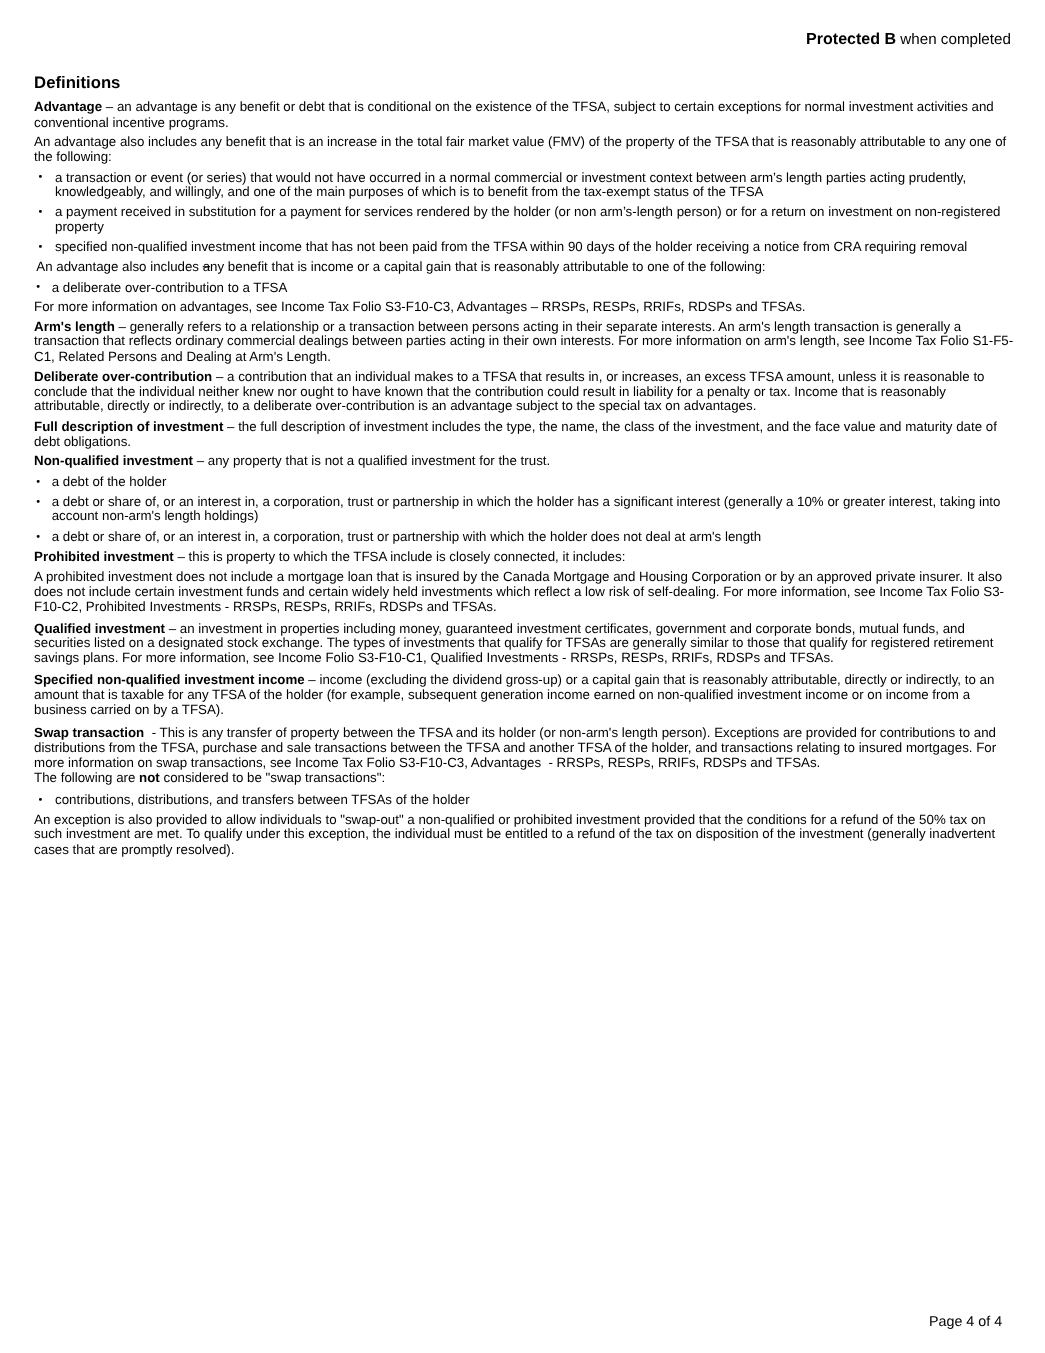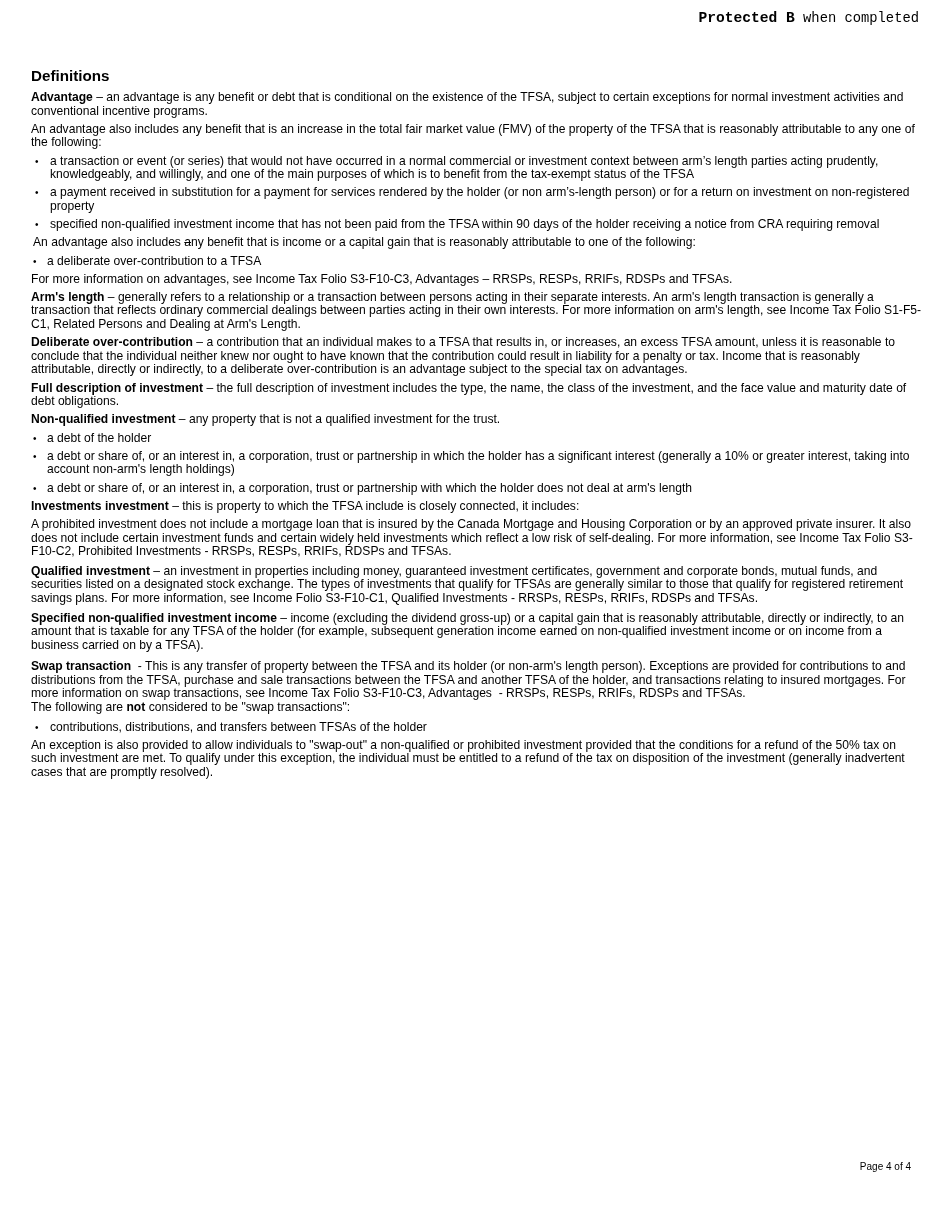--- a/index.html
+++ b/index.html
@@ -1,34 +1,34 @@
 <!DOCTYPE html>
 <html><head>
 <meta charset="utf-8">
 <style>
   html, body { margin: 0; padding: 0; background: #ffffff; }
   body {
     width: 950px; height: 1230px; position: relative; overflow: hidden;
     font-family: "Liberation Sans", sans-serif; color: #000; font-size: 12.1px; line-height: 13.6px;
   }
-  .header { position: absolute; top: 12px; right: 31px; font-size: 13.8px; font-family: Liberation Mono, monospace; }
+  .header { position: absolute; top: 29px; right: 31px; font-size: 13.8px; }
   .header .strong { font-weight: bold; font-size: 14.6px; }
   .content { position: absolute; left: 31px; top: 67px; width: 892px; }
   h1 { font-size: 15.2px; font-weight: bold; margin: 0 0 6px 0; line-height: 18px; }
   p { margin: 0 0 4.6px 0; }
   p.tight { margin-bottom: 0; }
   ul { list-style: none; margin: 0; padding: 0; }
   li { position: relative; padding-left: 16px; margin: 0 0 4.6px 0; }
   li::before { content: "\2022"; position: absolute; left: 2px; top: 0; font-size: 10px; }
   ul.wide li { padding-left: 19px; }
   ul.wide li::before { left: 4px; }
   .indent1 { padding-left: 2px; }
   b { font-weight: bold; }
   .strike { text-decoration: line-through; }
-  .footer { position: absolute; right: 39px; top: 1160px; font-size: 10px; }
+  .footer { position: absolute; right: 39px; top: 1194px; font-size: 13px; }
 </style>
 </head>
 <body>
 
 <div class="header">
   <span class="strong">Protected B</span><span> when completed</span>
 </div>
 
 <div class="content">
   <h1>Definitions</h1>
@@ -52,21 +52,21 @@
 
   <p><b>Full description of investment</b><span> – the full description of investment includes the type, the name, the class of the investment, and the face value and maturity date of debt obligations.</span></p>
 
   <p><b>Non-qualified investment</b><span> – any property that is not a qualified investment for the trust.</span></p>
   <ul>
     <li>a debt of the holder</li>
     <li>a debt or share of, or an interest in, a corporation, trust or partnership in which the holder has a significant interest (generally a 10% or greater interest, taking into account non-arm's length holdings)</li>
     <li>a debt or share of, or an interest in, a corporation, trust or partnership with which the holder does not deal at arm's length</li>
   </ul>
 
-  <p><b>Investments investment</b><span> – this is property to which the TFSA include is closely connected, it includes:</span></p>
+  <p><b>Prohibited investment</b><span> – this is property to which the TFSA include is closely connected, it includes:</span></p>
   <p style="margin-bottom:6px;">A prohibited investment does not include a mortgage loan that is insured by the Canada Mortgage and Housing Corporation or by an approved private insurer. It also does not include certain investment funds and certain widely held investments which reflect a low risk of self-dealing. For more information, see Income Tax Folio S3-F10-C2, Prohibited Investments - RRSPs, RESPs, RRIFs, RDSPs and TFSAs.</p>
 
   <p style="margin-bottom:6px;"><b>Qualified investment</b><span> – an investment in properties including money, guaranteed investment certificates, government and corporate bonds, mutual funds, and securities listed on a designated stock exchange. The types of investments that qualify for TFSAs are generally similar to those that qualify for registered retirement savings plans. For more information, see Income Folio S3-F10-C1, Qualified Investments - RRSPs, RESPs, RRIFs, RDSPs and TFSAs.</span></p>
 
   <p style="margin-bottom:8px;"><b>Specified non-qualified investment income</b><span> – income (excluding the dividend gross-up) or a capital gain that is reasonably attributable, directly or indirectly, to an amount that is taxable for any TFSA of the holder (for example, subsequent generation income earned on non-qualified investment income or on income from a business carried on by a TFSA).</span></p>
 
   <p class="tight" style="white-space:pre-wrap;"><b>Swap transaction</b><span>  - This is any transfer of property between the TFSA and its holder (or non-arm's length person). Exceptions are provided for contributions to and distributions from the TFSA, purchase and sale transactions between the TFSA and another TFSA of the holder, and transactions relating to insured mortgages. For more information on swap transactions, see Income Tax Folio S3-F10-C3, Advantages  - RRSPs, RESPs, RRIFs, RDSPs and TFSAs.</span></p>
   <p style="margin-bottom:6px;"><span>The following are </span><b>not</b><span> considered to be "swap transactions":</span></p>
   <ul class="wide">
     <li>contributions, distributions, and transfers between TFSAs of the holder</li>

